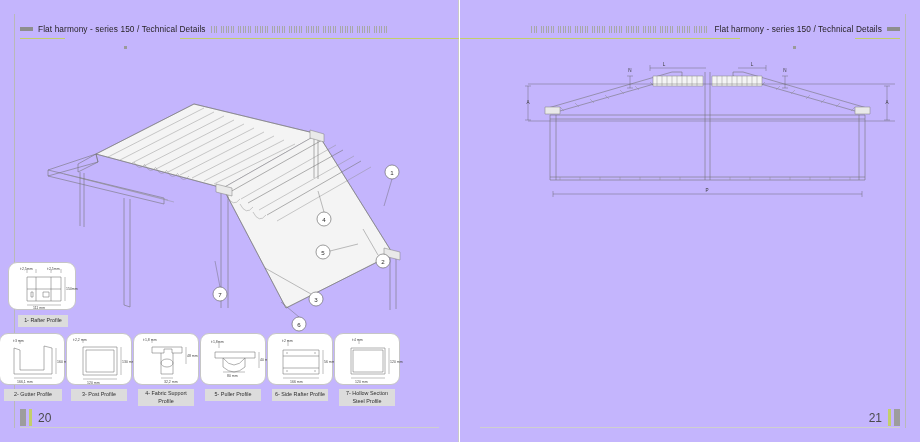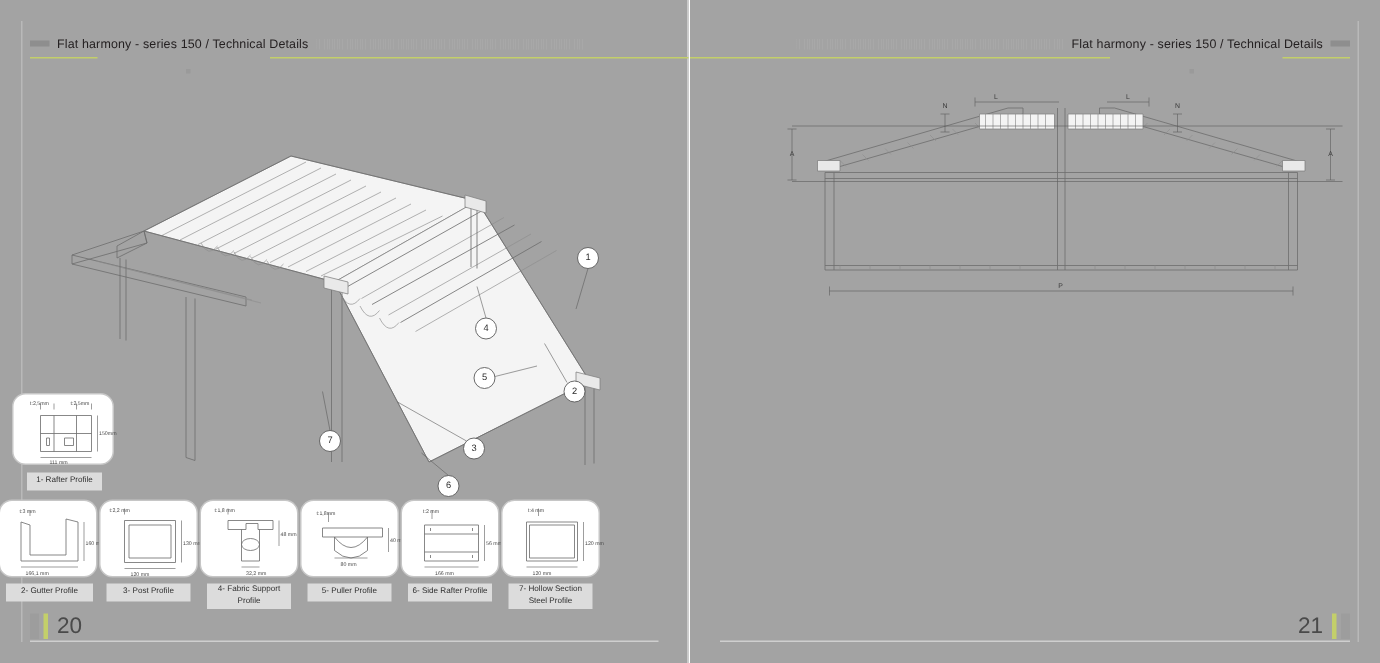--- a/index.html
+++ b/index.html
@@ -5,21 +5,21 @@
   * { box-sizing: border-box; margin: 0; padding: 0; }
   html, body {
     width: 920px; height: 442px;
     background: #ffffff;
     font-family: "Liberation Sans", sans-serif;
     overflow: hidden;
   }
   .spread { position: relative; width: 920px; height: 442px; background: #fff; }
 
   
-  .page { position: absolute; top: 0; height: 442px; background: #a3a3a3; }
+  .page { position: absolute; top: 0; height: 442px; background: #c4b5fd; }
   .page-left  { left: 0;   width: 459px; border-right: 1px solid #c9c9c9; }
   .page-right { left: 460px; width: 460px; }
   .edge-line { position: absolute; top: 14px; bottom: 14px; width: 1px; background: #b9b9b9; }
   .edge-left  { left: 14px; }
   .edge-right { right: 14px; }
 
   
   .hdr { position: absolute; top: 22px; height: 14px; display: flex; align-items: center; gap: 5px; }
   .hdr-left  { left: 20px; }
   .hdr-right { right: 20px; flex-direction: row-reverse; }
@@ -37,21 +37,21 @@
   .hdr-dot { position: absolute; top: 46px; width: 3px; height: 3px; background: #9a9a9a; }
   .dot-l { left: 124px; }
   .dot-r { right: 124px; }
 
   
   .foot { position: absolute; bottom: 16px; display: flex; align-items: center; gap: 3px; }
   .foot-left  { left: 20px; }
   .foot-right { right: 20px; flex-direction: row-reverse; justify-content: flex-end; }
   .foot-bar-g { width: 6px; height: 17px; background: #9d9d9d; }
   .foot-bar-y { width: 3px; height: 17px; background: #c3cf6a; }
-  .foot-num { font-size: 15px; color: #4a4a4a; padding: 0 3px; }
+  .foot-num { font-size: 12px; color: #4a4a4a; padding: 0 3px; }
   .foot-rule { position: absolute; bottom: 14px; height: 1px; background: #cfcfcf; }
   .fr-l { left: 20px;  width: 419px; }
   .fr-r { right: 20px; width: 420px; }
 
   
   svg { display: block; overflow: visible; }
   .ln  { fill: none; stroke: #6f6f6f; stroke-width: .55; }
   .ln2 { fill: none; stroke: #8d8d8d; stroke-width: .45; }
   .lnf { fill: #f4f4f4; stroke: #808080; stroke-width: .5; }
   .lng { fill: #e9e9e9; stroke: #7d7d7d; stroke-width: .5; }

